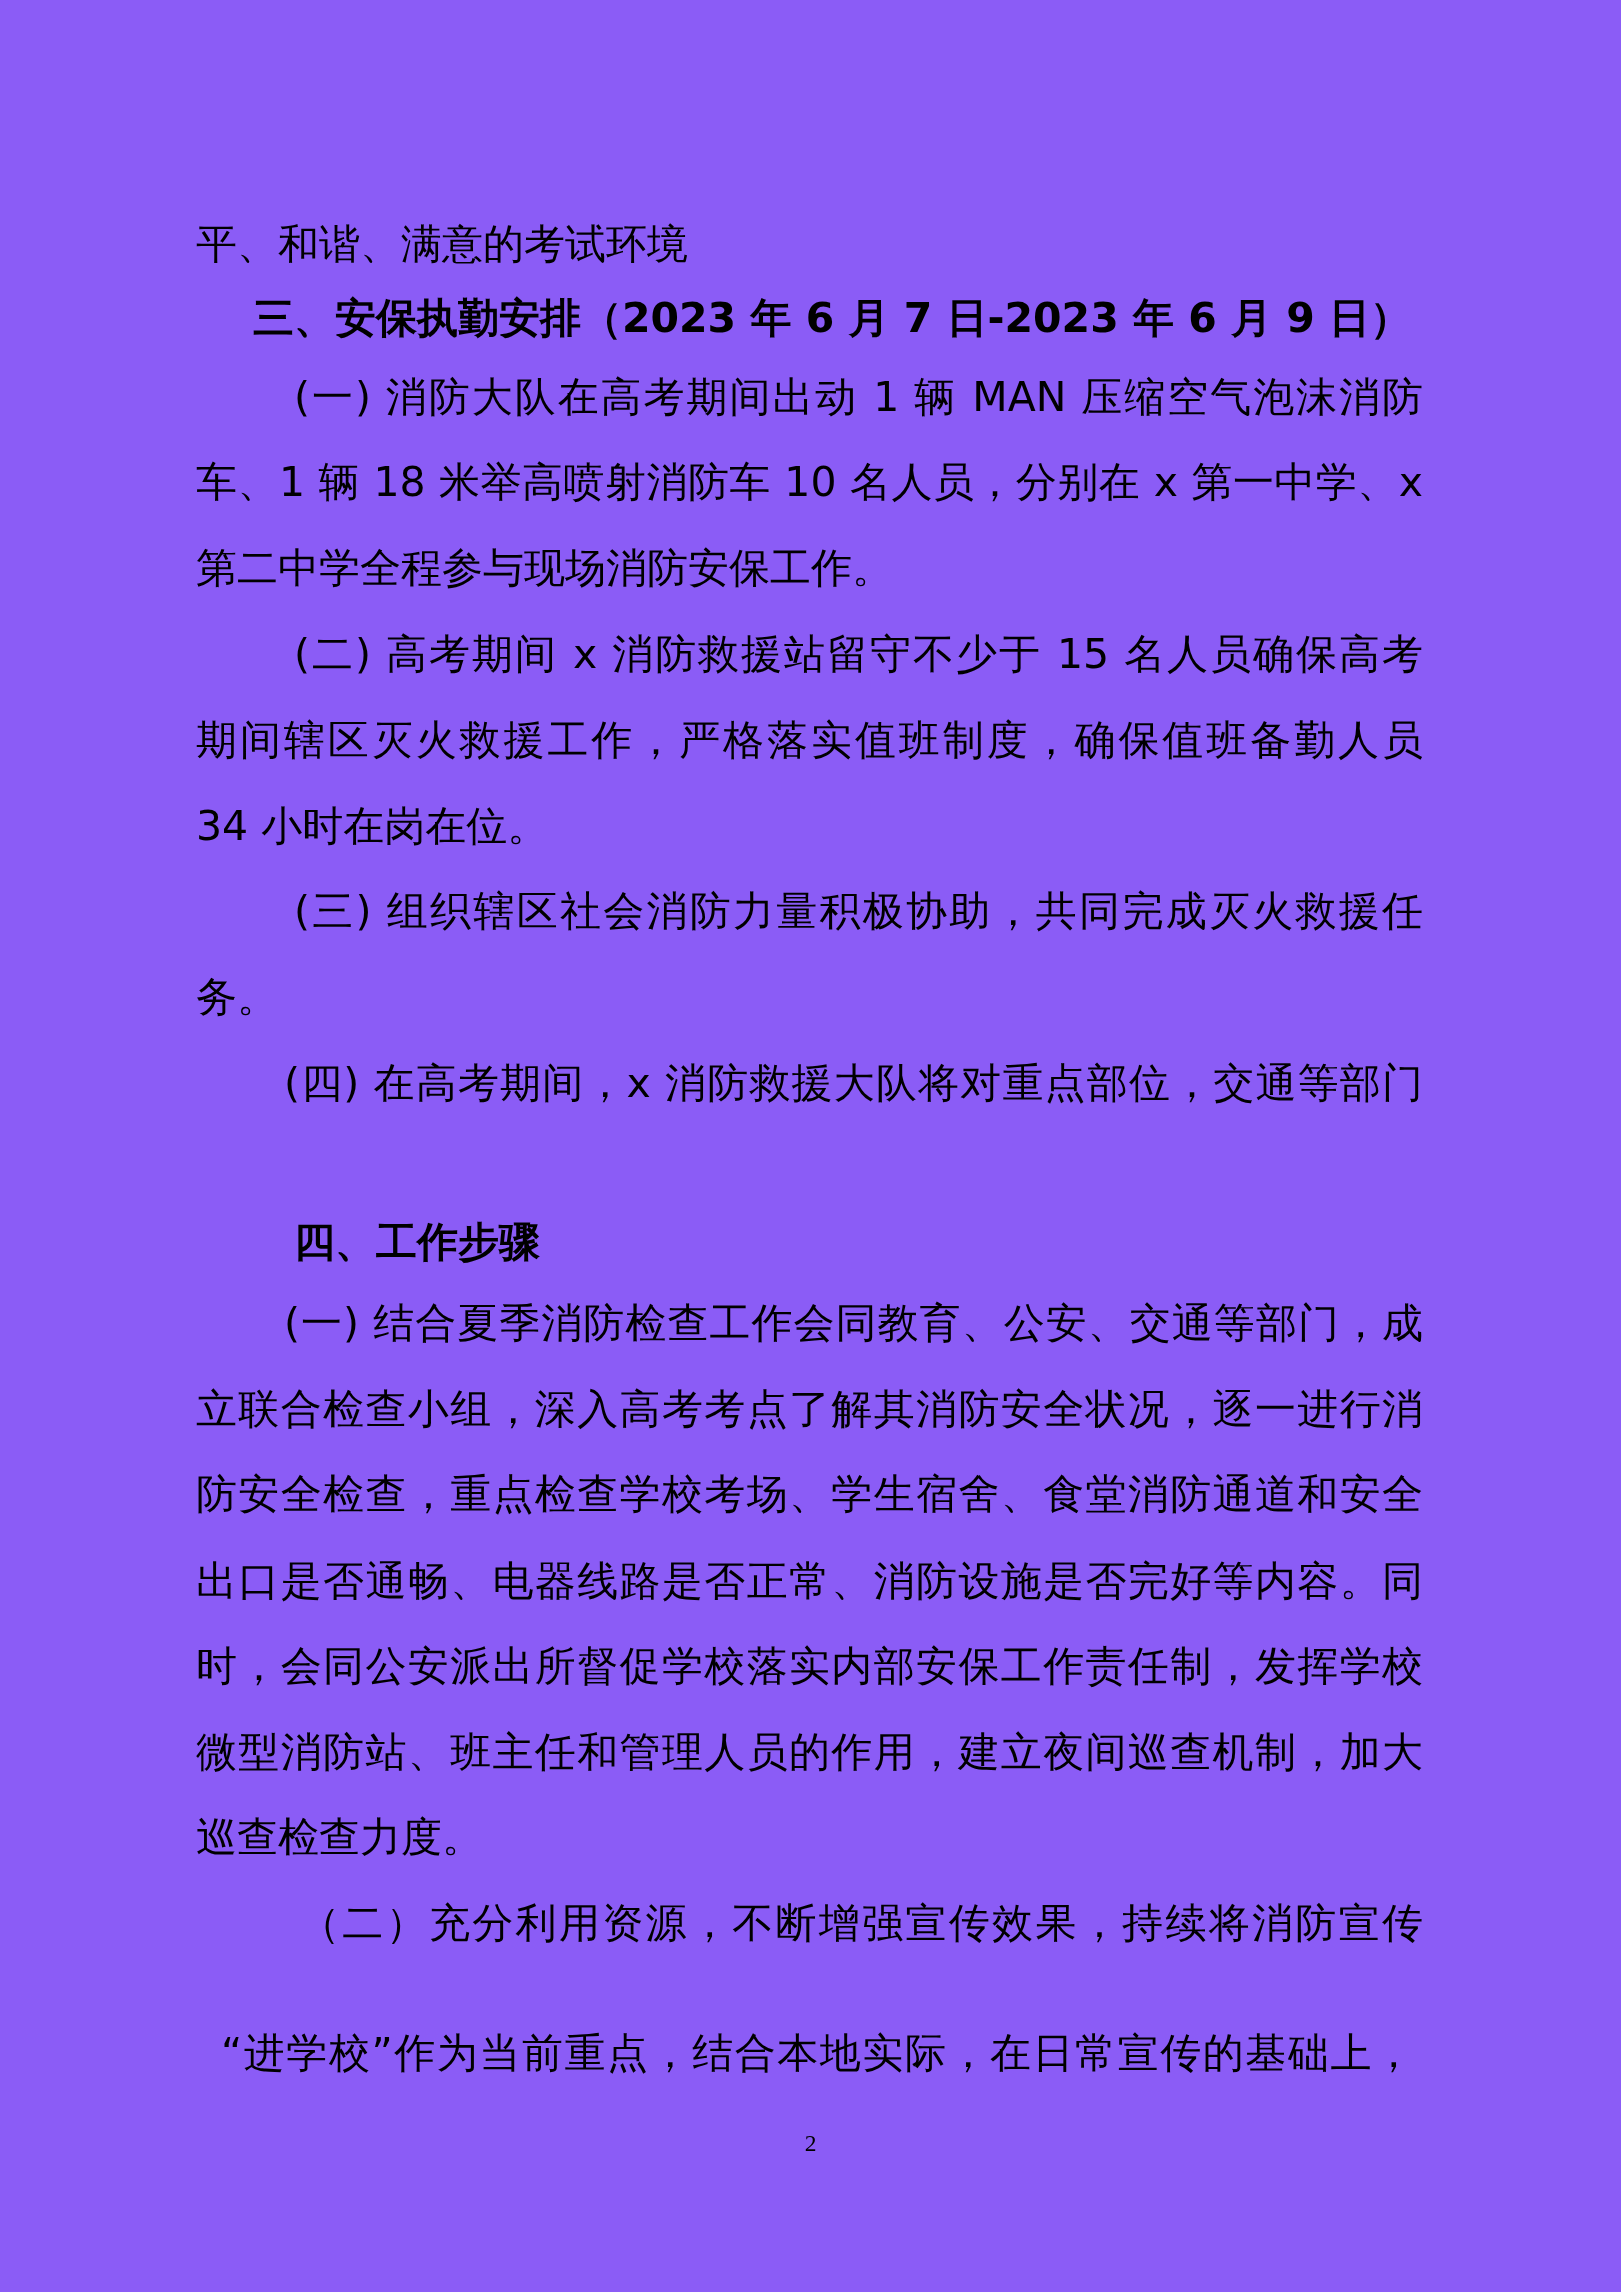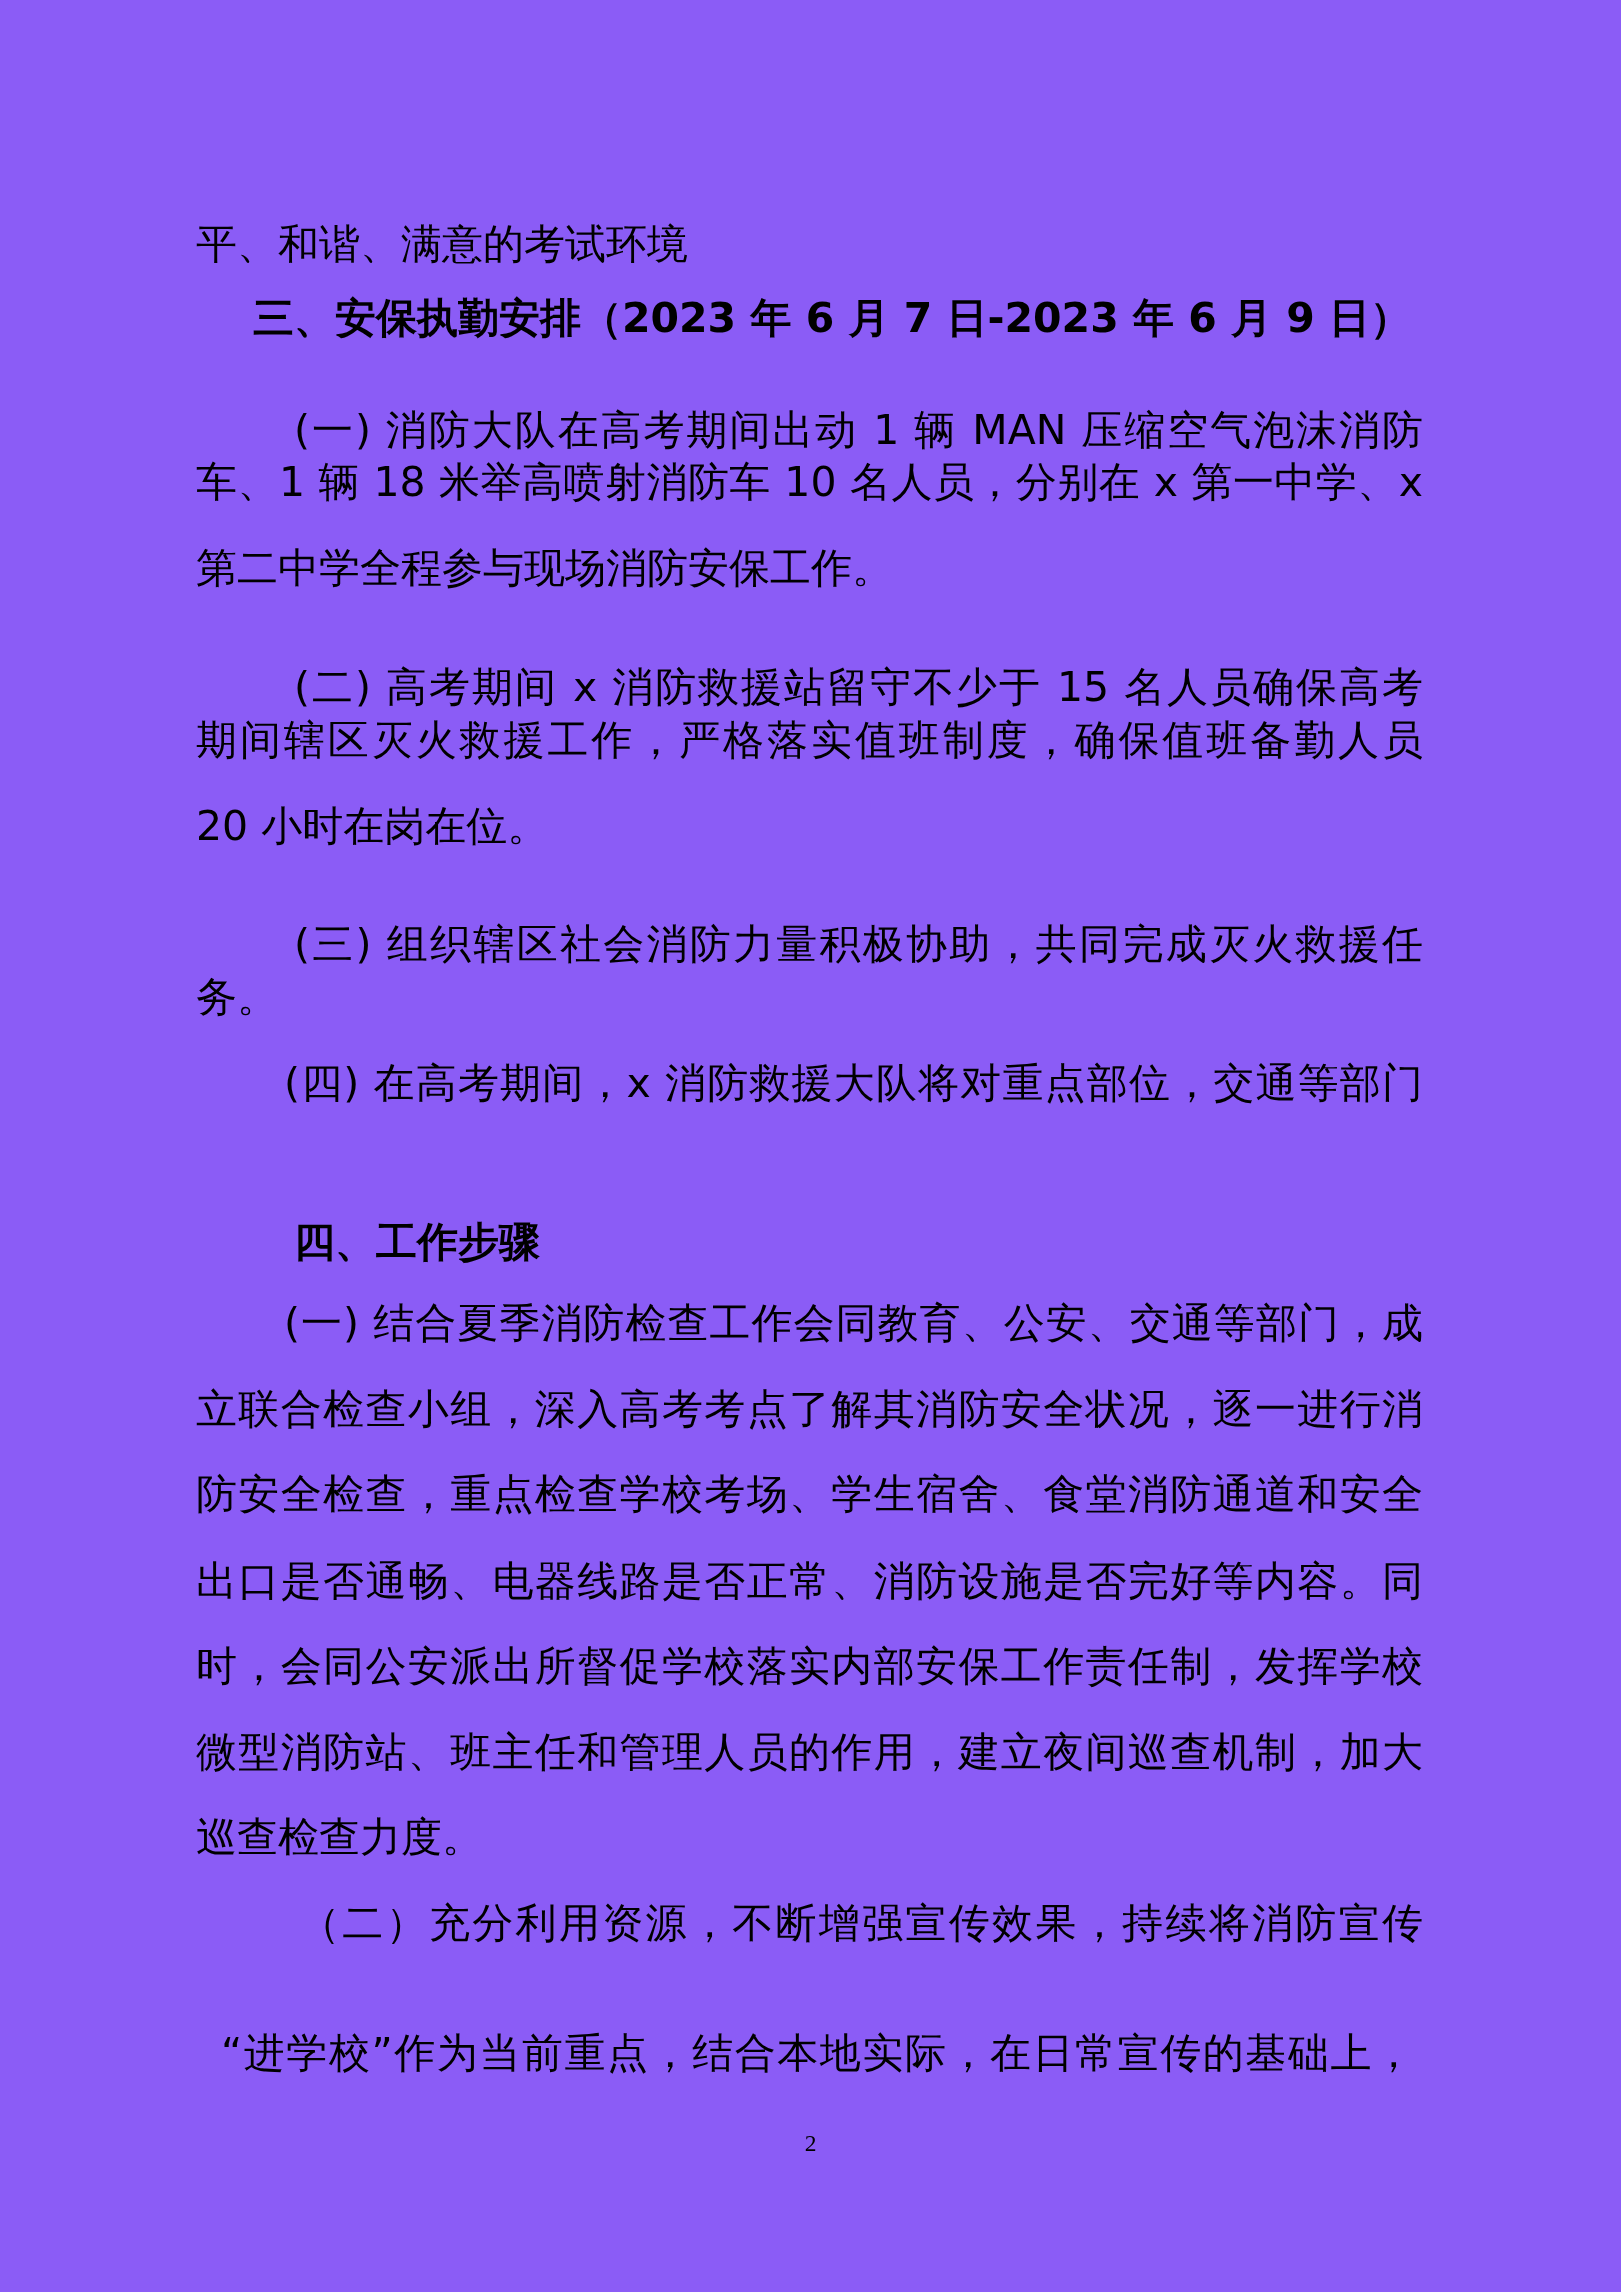--- a/index.html
+++ b/index.html
@@ -33,21 +33,20 @@
     text-align: justify;
     text-align-last: justify;
     letter-spacing: 0;
   }
   .line.last {
     text-align-last: left;
   }
   .line.indent {
     left: 294px;
     width: 1129px;
-    margin-top: 33px;
   }
   .line.indent-s {
     left: 284px;
     width: 1139px;
   }
   .heading {
     font-weight: bold;
     text-align-last: left;
   }
   .page-number {
@@ -69,21 +68,21 @@
   <div class="line last" style="top:215px">平、和谐、满意的考试环境</div>
 
   <div class="line heading" style="top:289px; left:253px; width:1170px;">三、安保执勤安排（2023 年 6 月 7 日-2023 年 6 月 9 日）</div>
 
   <div class="line indent" style="top:368px">(一) 消防大队在高考期间出动 1 辆 MAN 压缩空气泡沫消防</div>
   <div class="line" style="top:453px">车、1 辆 18 米举高喷射消防车 10 名人员，分别在 x 第一中学、x</div>
   <div class="line last" style="top:539px">第二中学全程参与现场消防安保工作。</div>
 
   <div class="line indent" style="top:625px">(二) 高考期间 x 消防救援站留守不少于 15 名人员确保高考</div>
   <div class="line" style="top:711px">期间辖区灭火救援工作，严格落实值班制度，确保值班备勤人员</div>
-  <div class="line last" style="top:797px">20 小时在岗在位。</div>
+  <div class="line last" style="top:797px">34 小时在岗在位。</div>
 
   <div class="line indent" style="top:882px">(三) 组织辖区社会消防力量积极协助，共同完成灭火救援任</div>
   <div class="line last" style="top:968px">务。</div>
 
   <div class="line indent-s" style="top:1054px">(四) 在高考期间，x 消防救援大队将对重点部位，交通等部门</div>
 
   <div class="line indent-s" style="top:1294px">(一) 结合夏季消防检查工作会同教育、公安、交通等部门，成</div>
 
   <div class="line heading" style="top:1213px; left:294px; width:1129px;">四、工作步骤</div>
   <div class="line" style="top:1380px">立联合检查小组，深入高考考点了解其消防安全状况，逐一进行消</div>

